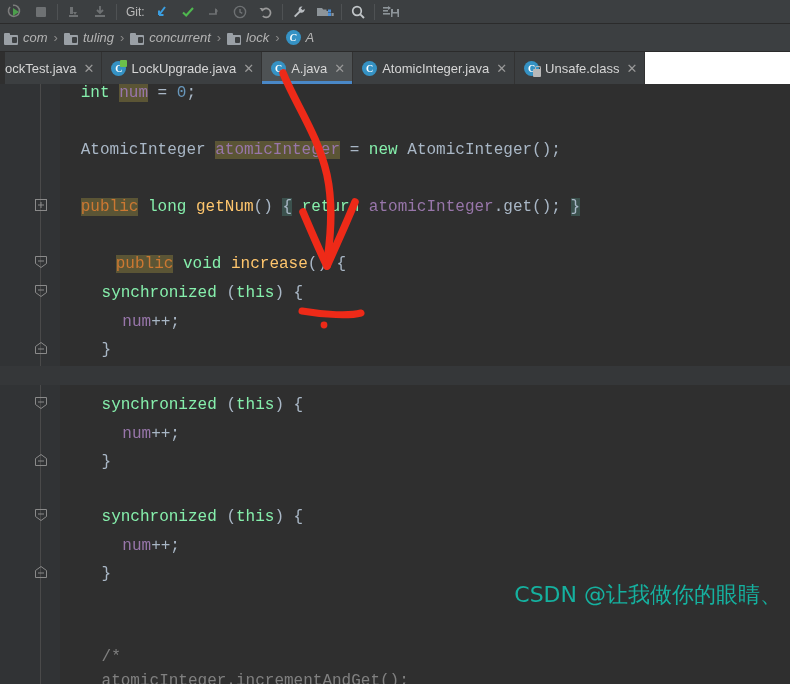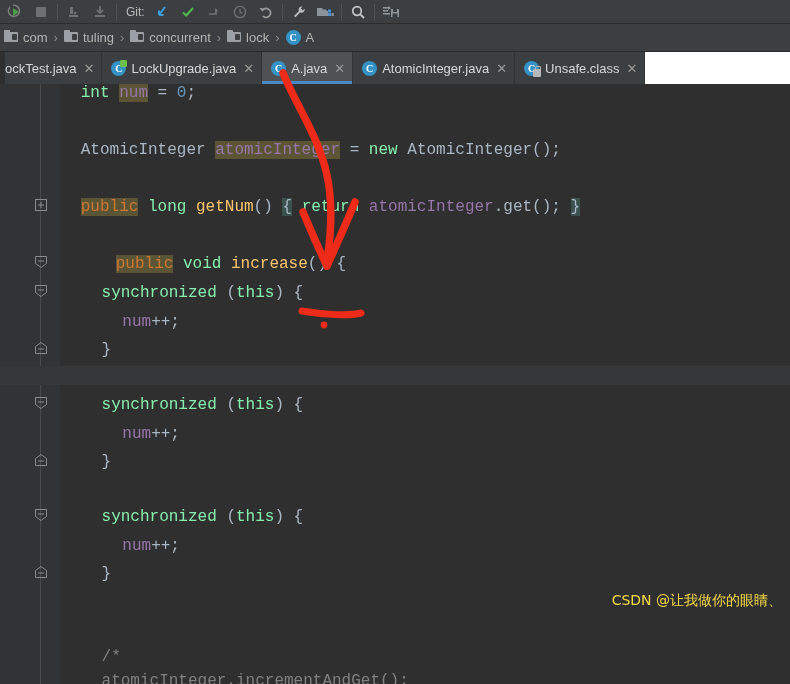--- a/index.html
+++ b/index.html
@@ -43,23 +43,24 @@
   
   .breadcrumb {
     position: absolute; left: 0; top: 24px;
     width: 790px; height: 28px;
     background: #3c3f41;
     border-bottom: 1px solid #2b2b2b;
     display: flex; align-items: center;
     padding-left: 4px;
   }
   .crumb {
-    display: flex; align-items: flex-start;
+    display: flex; align-items: flex-end;
     color: #b4b4b4; font-size: 13px;
     white-space: nowrap;
+    font-style: italic;
   }
   .crumb-label { margin-left: 5px; }
   .crumb-sep {
     color: #8a8a8a; font-size: 13px;
     margin: 0 6px;
   }
   .folder-ico { width: 14px; height: 12px; position: relative; flex: 0 0 auto; }
   .folder-ico::before {
     content: ""; position: absolute; left: 0; top: 2px;
     width: 14px; height: 10px; border-radius: 1px;
@@ -203,21 +204,21 @@
   
   .annot {
     position: absolute; left: 0; top: 0;
     width: 790px; height: 684px;
     pointer-events: none;
   }
 
   
   .watermark {
     position: absolute; right: 8px; bottom: 18px;
-    color: #fde047; font-size: 14px;
+    color: #14b8a6; font-size: 22px;
     font-family: "DejaVu Sans", sans-serif;
     white-space: nowrap;
     opacity: .95;
   }
 </style>
 </head>
 <body>
 
 <div id="app">
 

